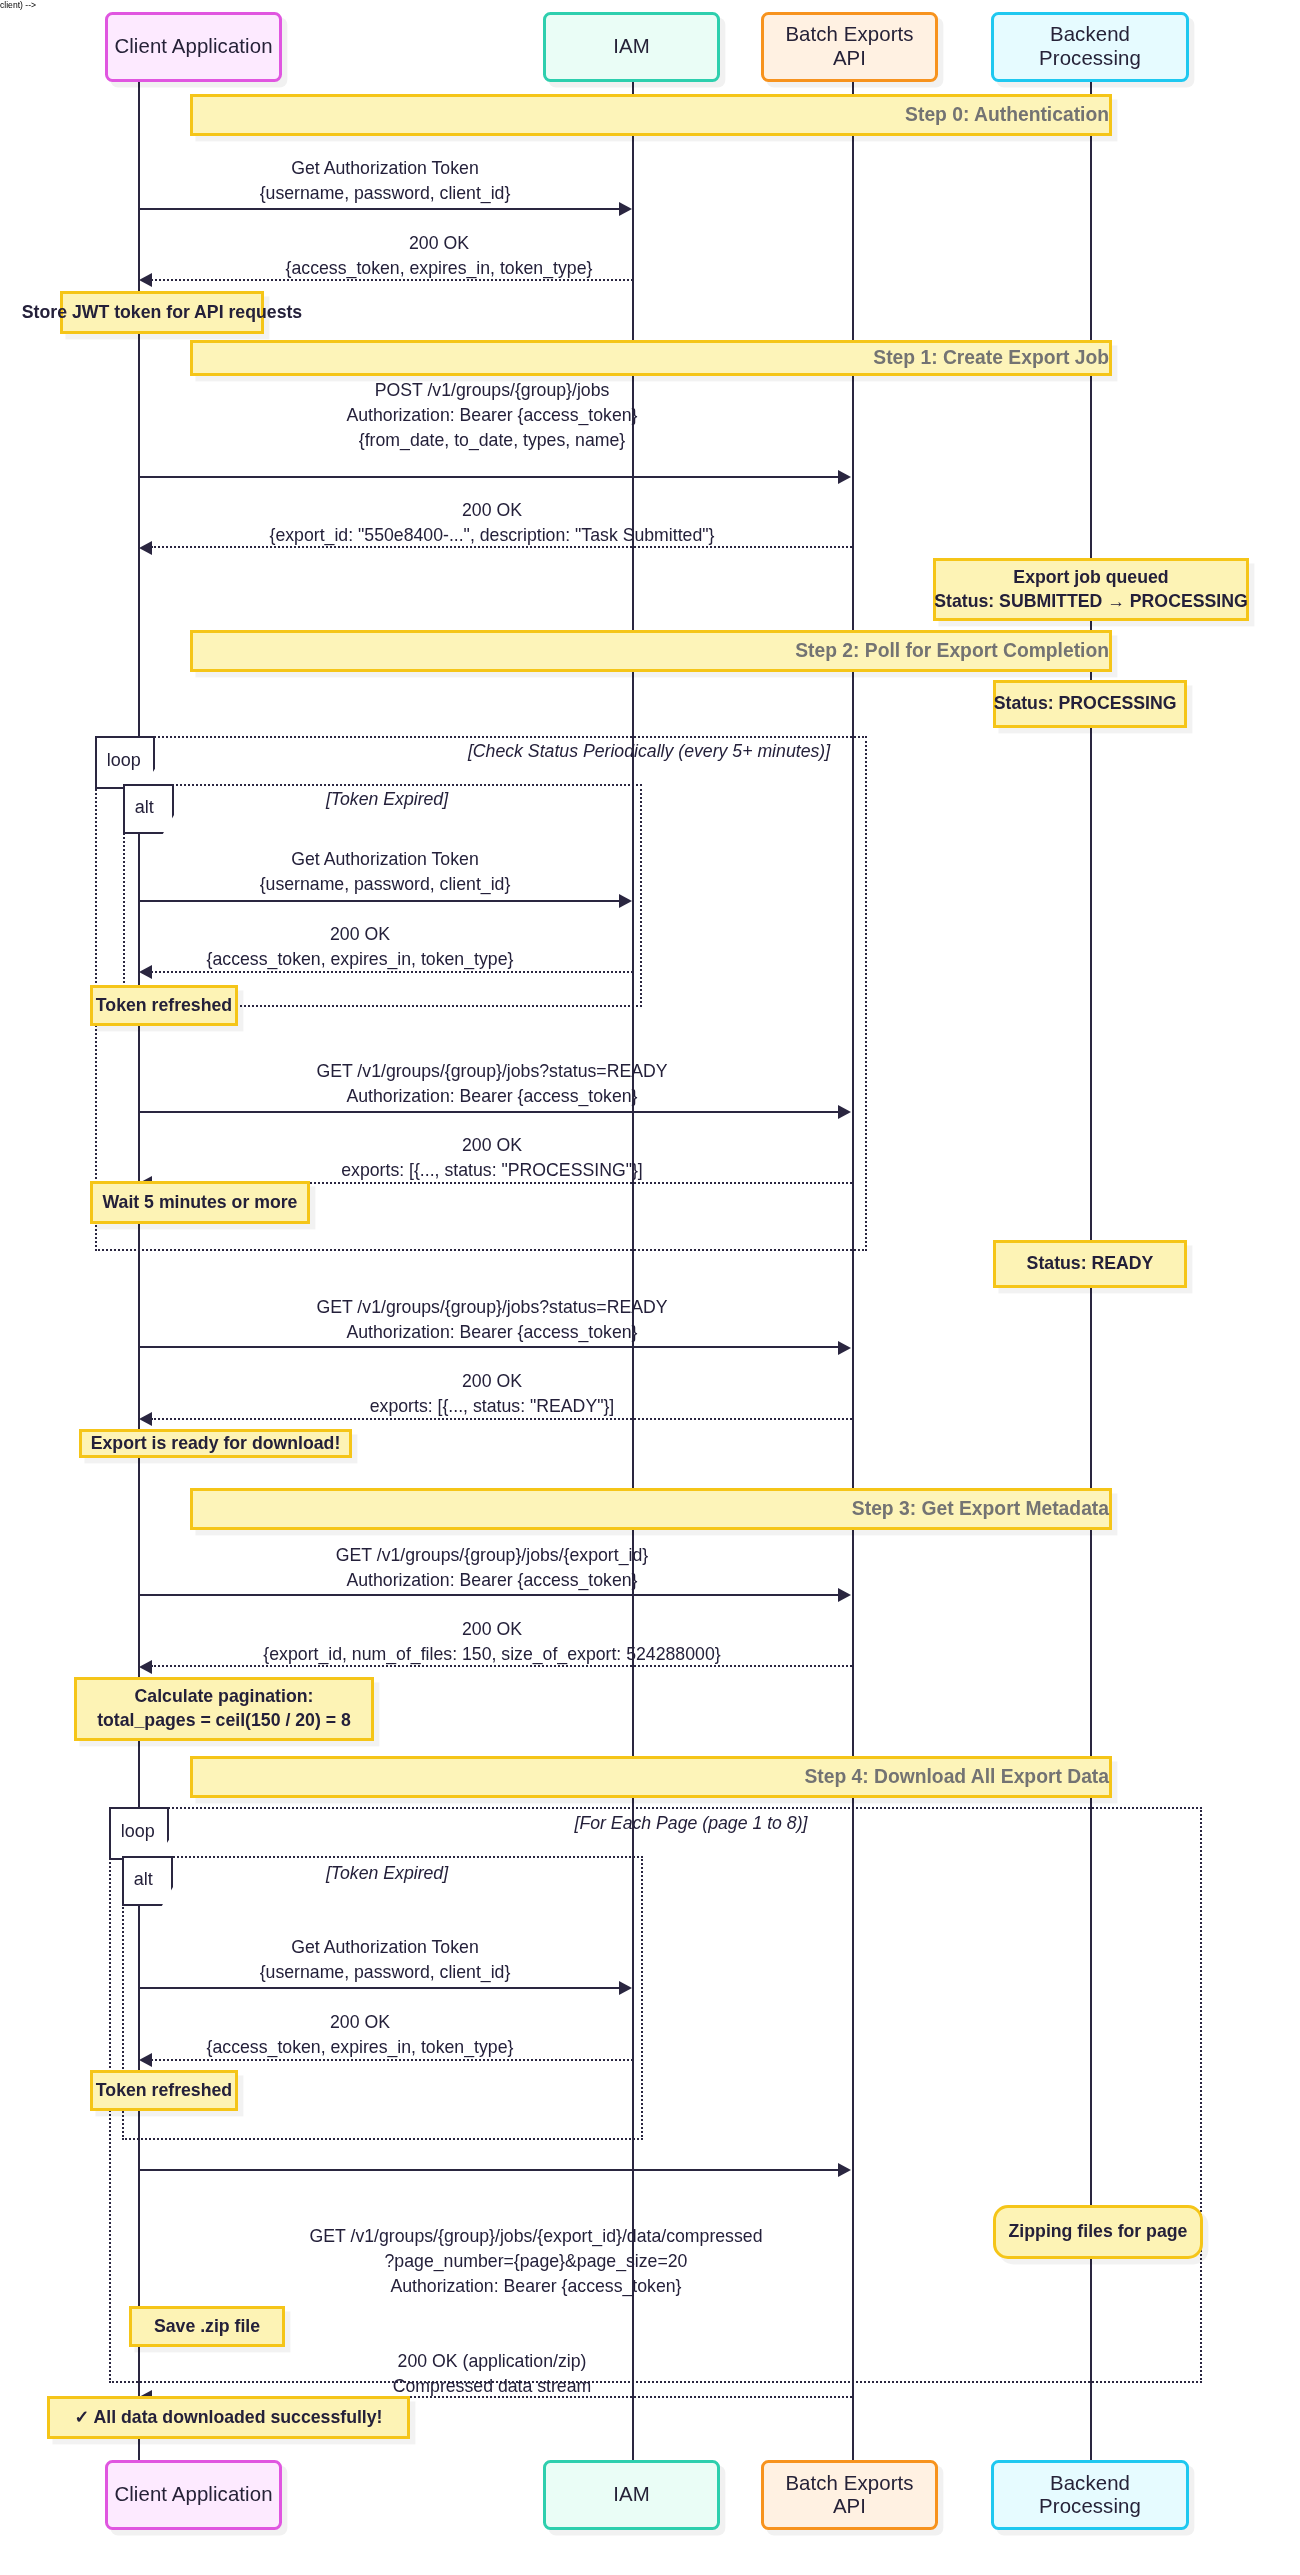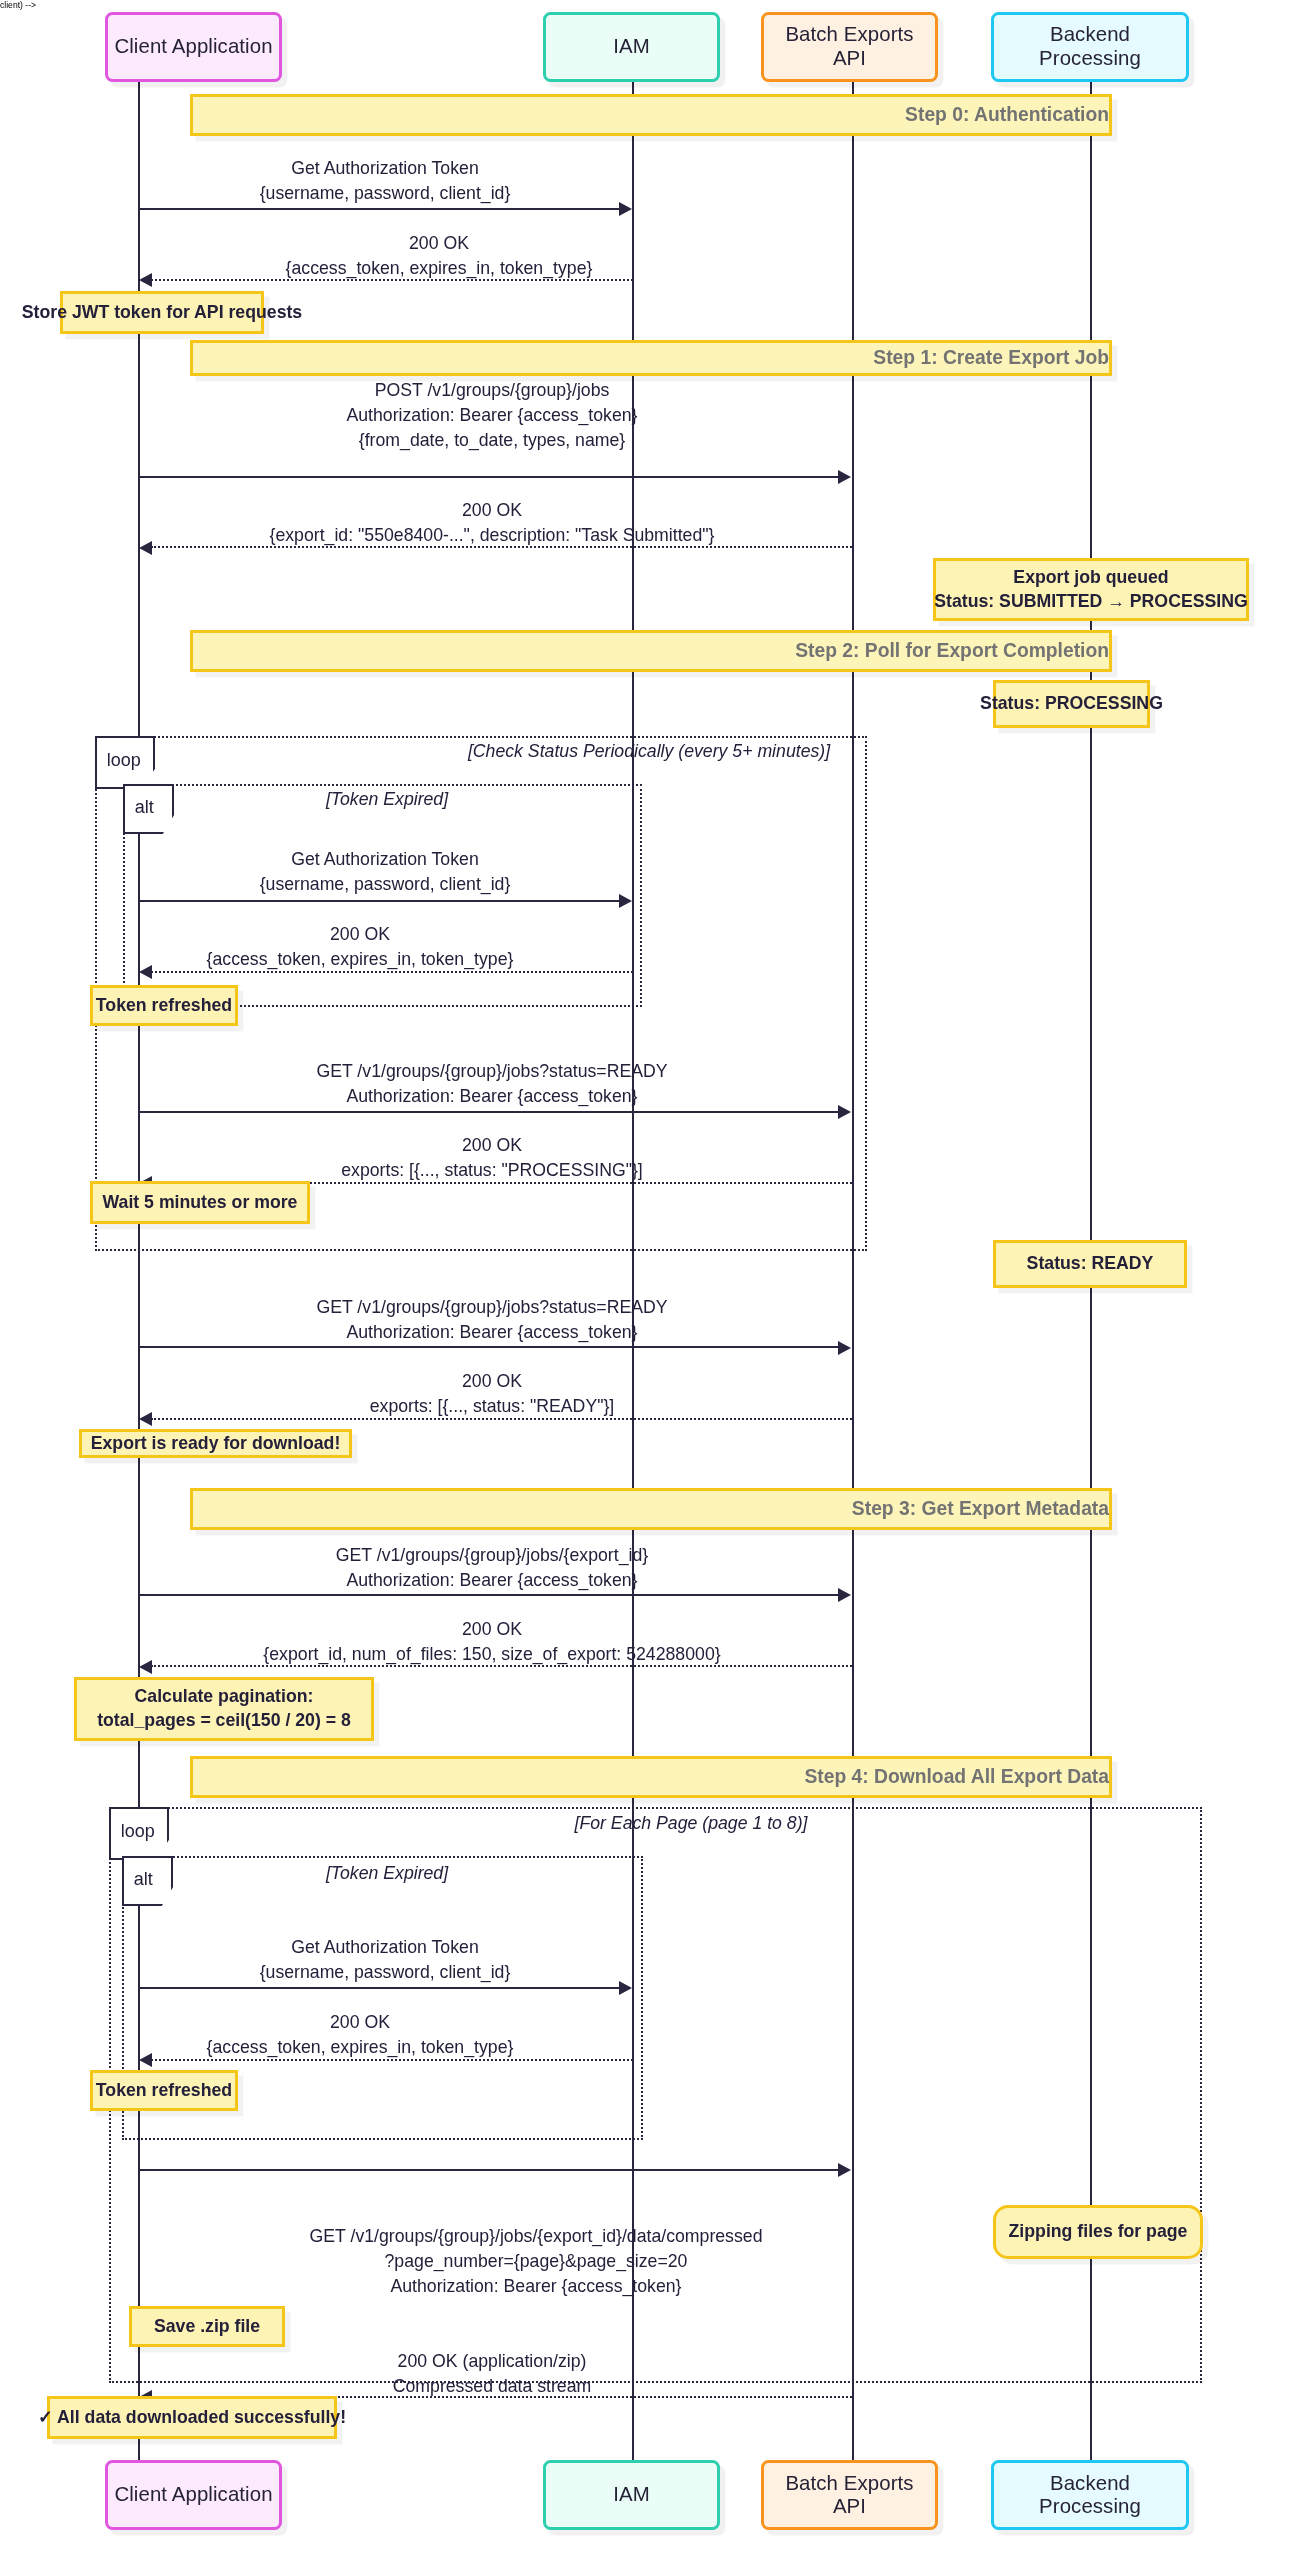--- a/index.html
+++ b/index.html
@@ -214,21 +214,21 @@
     <span>Export job queued</span>
     <span>Status: SUBMITTED → PROCESSING</span>
   </div>
 
   
   <div class="stepbar" style="left:190px; top:630px; width:922px; height:42px;">
     <span>Step 2: Poll for Export Completion</span>
   </div>
 
   
-  <div class="note" style="left:993px; top:680px; width:157px; height:48px;">
+  <div class="note" style="left:993px; top:680px; width:194px; height:48px;align-items:flex-end;">
     <span>Status: PROCESSING</span>
   </div>
 
   
   <div class="fragment" style="left:95px; top:736px; width:772px; height:515px;"></div>
   <div class="fragment-tag" style="left:95px; top:736px; width:60px; height:53px;">
     <span>loop</span>
   </div>
   <div class="fragment-cond" style="left:649px; top:741px;">
     <span>[Check Status Periodically (every 5+ minutes)]</span>
@@ -387,21 +387,21 @@
     <span>Compressed data stream</span>
   </div>
   <div class="arrow-line dotted" style="left:151px; top:2396px; width:701px;"></div>
   <div class="arrow-head left" style="left:139px; top:2390px;"></div>
 
   <div class="note" style="left:129px; top:2306px; width:156px; height:41px;">
     <span>Save .zip file</span>
   </div>
 
   
-  <div class="note" style="left:47px; top:2396px; width:290px; height:43px;">
+  <div class="note" style="left:47px; top:2396px; width:363px; height:43px;">
     <span>✓ All data downloaded successfully!</span>
   </div>
 
   
   <div class="participant" style="left:105px; top:2460px; width:177px; height:70px; border-color:#e056e0; background:#fdeaff;">
     <span>Client Application</span>
   </div>
   <div class="participant" style="left:543px; top:2460px; width:177px; height:70px; border-color:#2ecfae; background:#eafdf6;">
     <span>IAM</span>
   </div>

